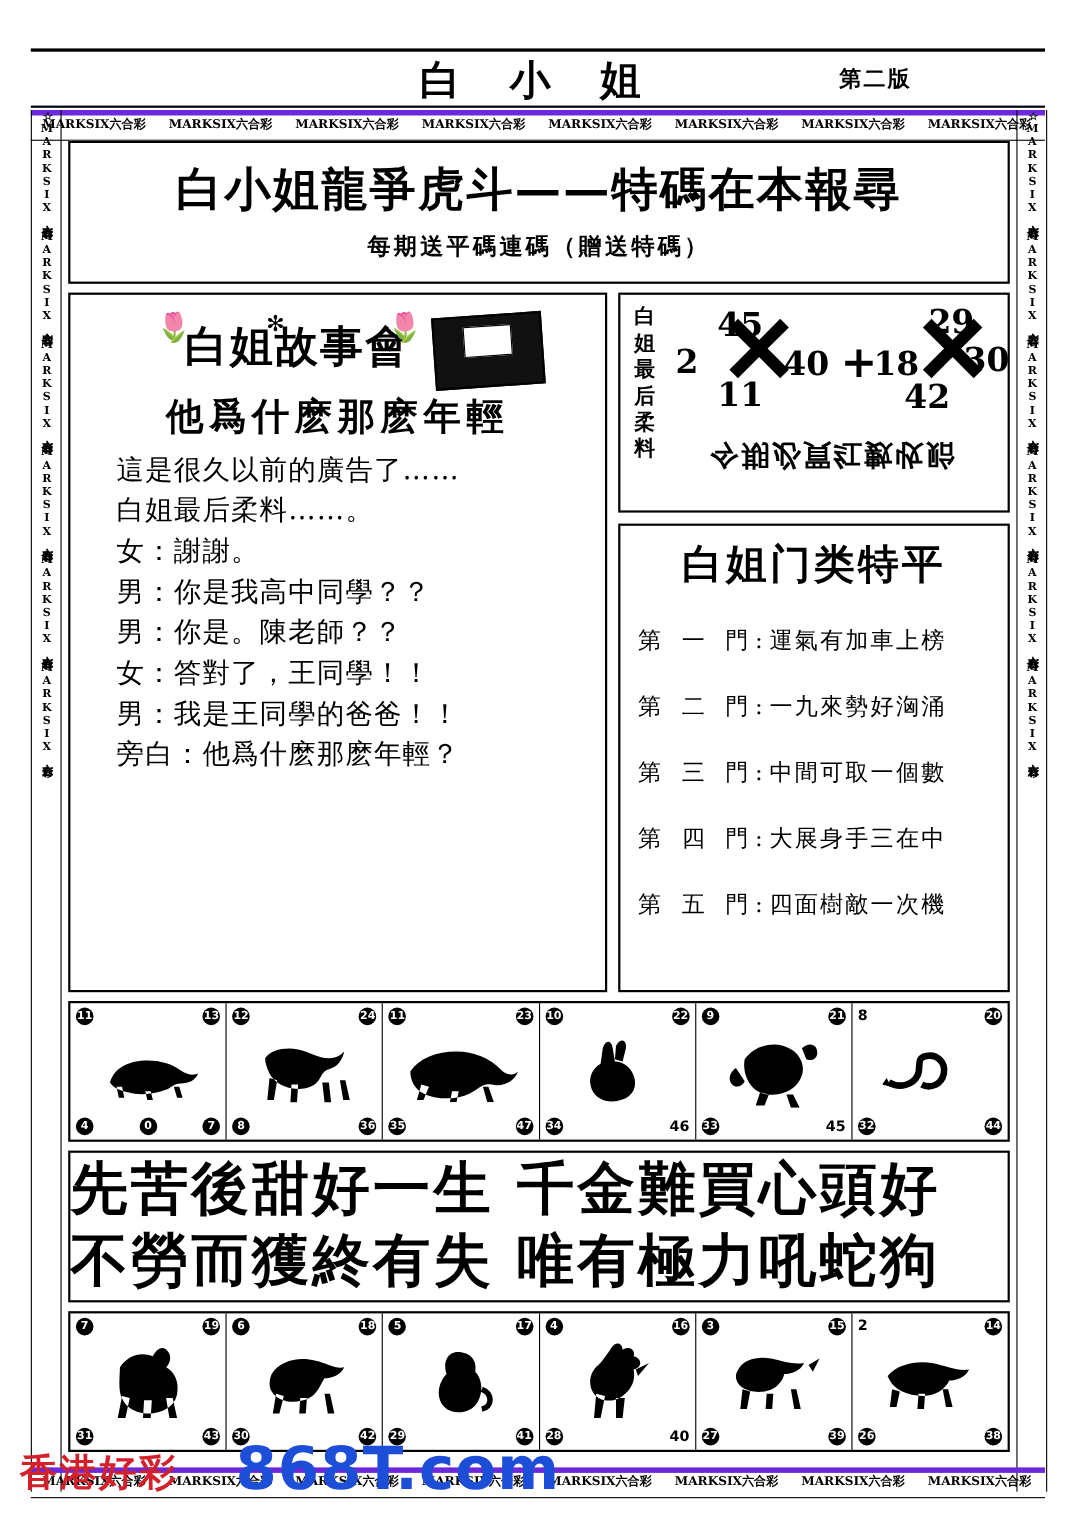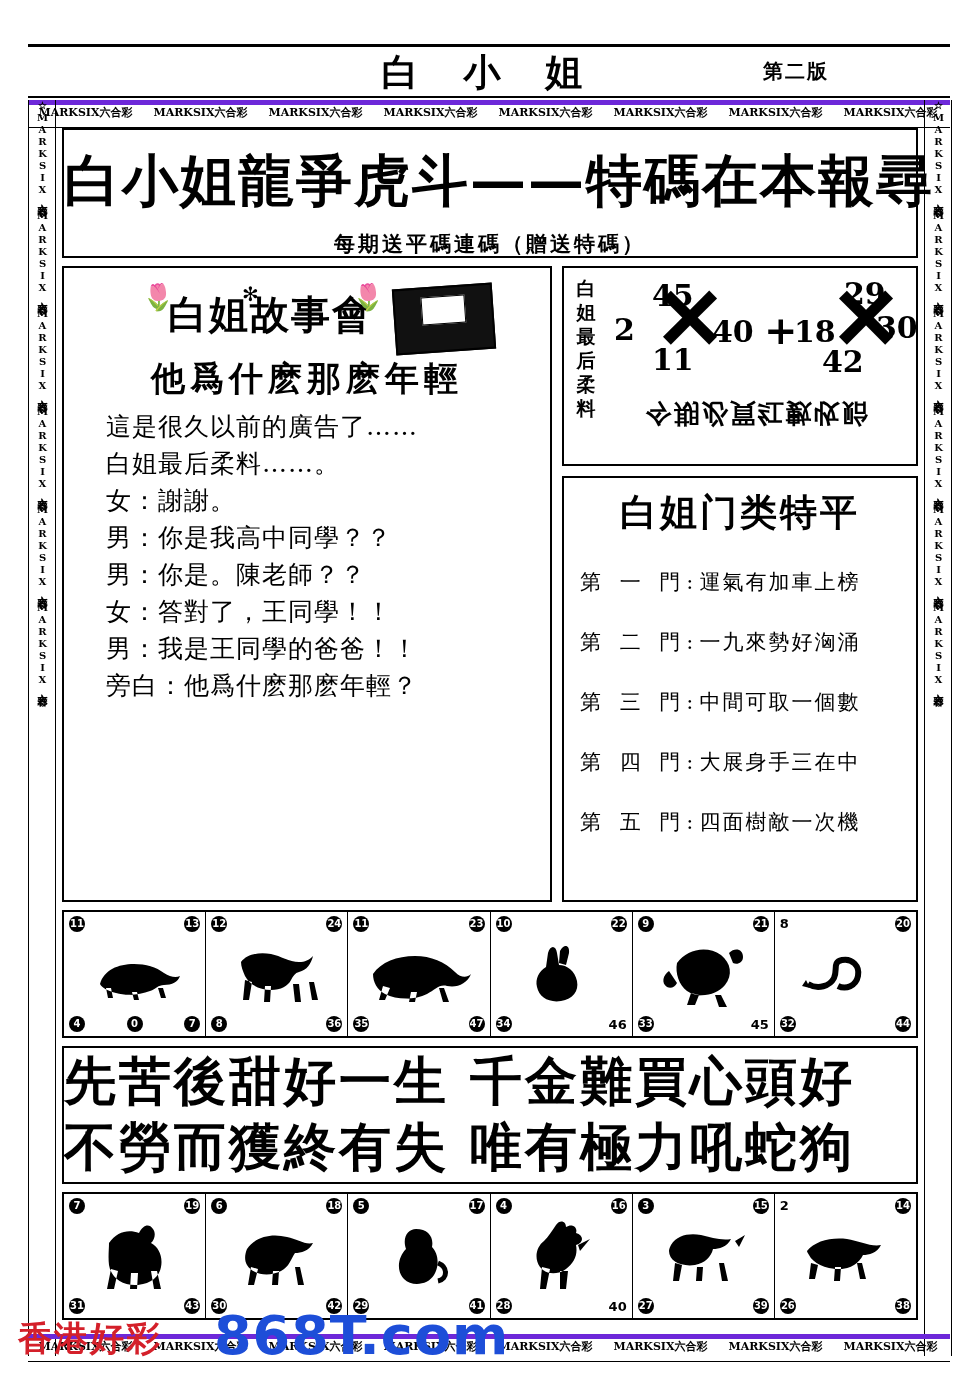--- a/index.html
+++ b/index.html
@@ -24,21 +24,21 @@
   .vstrip.right{left:924px;}
   .vtext{position:absolute;left:0;top:0;width:26px;height:1256px;font-size:10px;font-weight:bold;font-family:"DejaVu Serif","Liberation Serif",serif;line-height:26px;writing-mode:vertical-rl;text-orientation:upright;letter-spacing:1px;white-space:nowrap;}
 
   
   .content{position:absolute;left:62px;top:128px;width:856px;height:1196px;}
 
   .box{position:absolute;border:2px solid #000;box-sizing:border-box;background:#fff;}
 
   
   .hl{left:0;top:0;width:856px;height:130px;}
-  .hl h1{margin:0;padding:14px 0 0 0;text-align:center;font-size:56px;font-weight:bold;letter-spacing:2px;font-family:"DejaVu Serif","Liberation Serif",serif;white-space:nowrap;}
+  .hl h1{margin:0;padding:14px 0 0 0;text-align:center;font-size:42px;font-weight:bold;letter-spacing:2px;font-family:"DejaVu Serif","Liberation Serif",serif;white-space:nowrap;}
   .hl .sub{margin-top:10px;text-align:center;font-size:21px;font-weight:bold;letter-spacing:3px;font-family:"DejaVu Serif","Liberation Serif",serif;}
 
   
   .story{left:0;top:138px;width:490px;height:636px;}
   .story .ttl{margin:20px 0 0 0;text-align:left;padding-left:104px;font-size:39px;font-weight:bold;letter-spacing:2px;font-family:"DejaVu Serif","Liberation Serif",serif;}
   .story .q{margin:14px 0 6px 0;text-align:center;font-size:34px;font-weight:bold;letter-spacing:5px;font-family:"DejaVu Serif","Liberation Serif",serif;}
   .story .lines{margin:4px 0 0 42px;font-size:25px;line-height:37px;font-family:"DejaVu Serif","Liberation Serif",serif;letter-spacing:1px;}
 
   .book{position:absolute;left:330px;top:18px;width:96px;height:62px;background:#111;border:2px solid #000;transform:rotate(-4deg);}
   .book:after{content:"";position:absolute;left:26px;top:8px;width:42px;height:26px;background:#fff;border:1px solid #000;}

